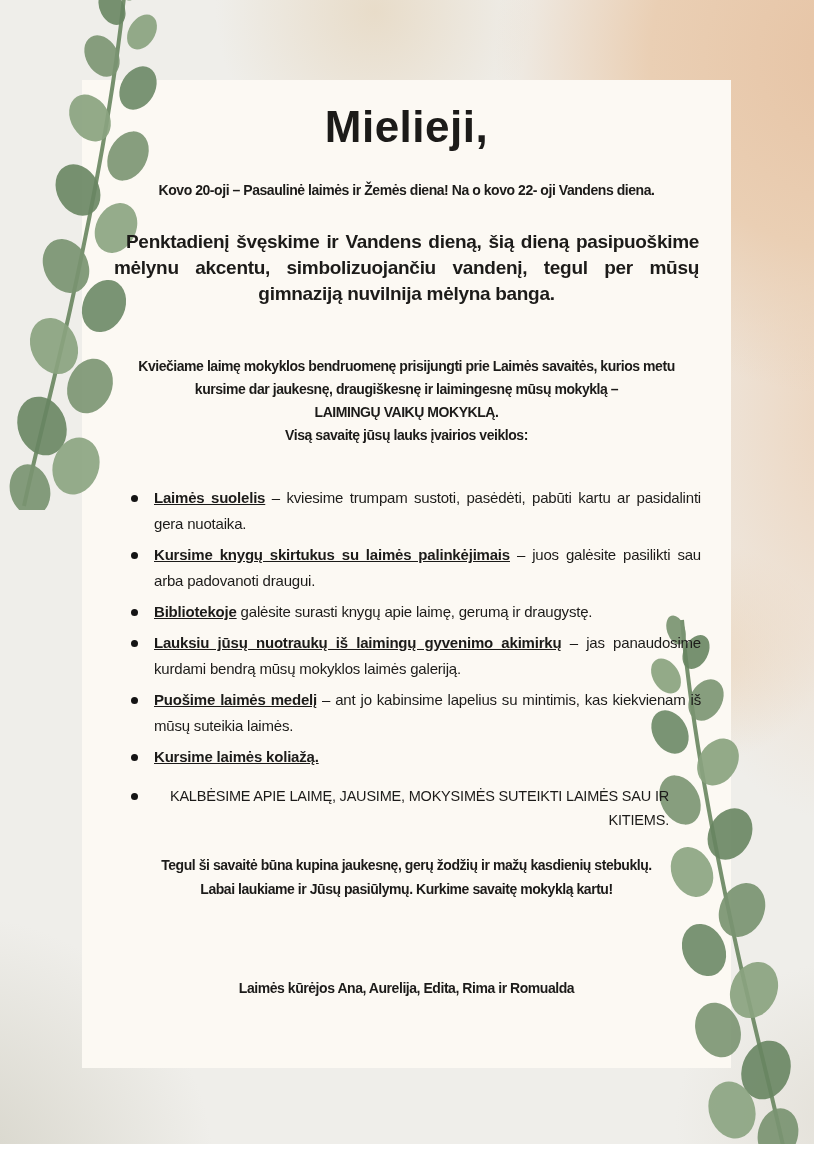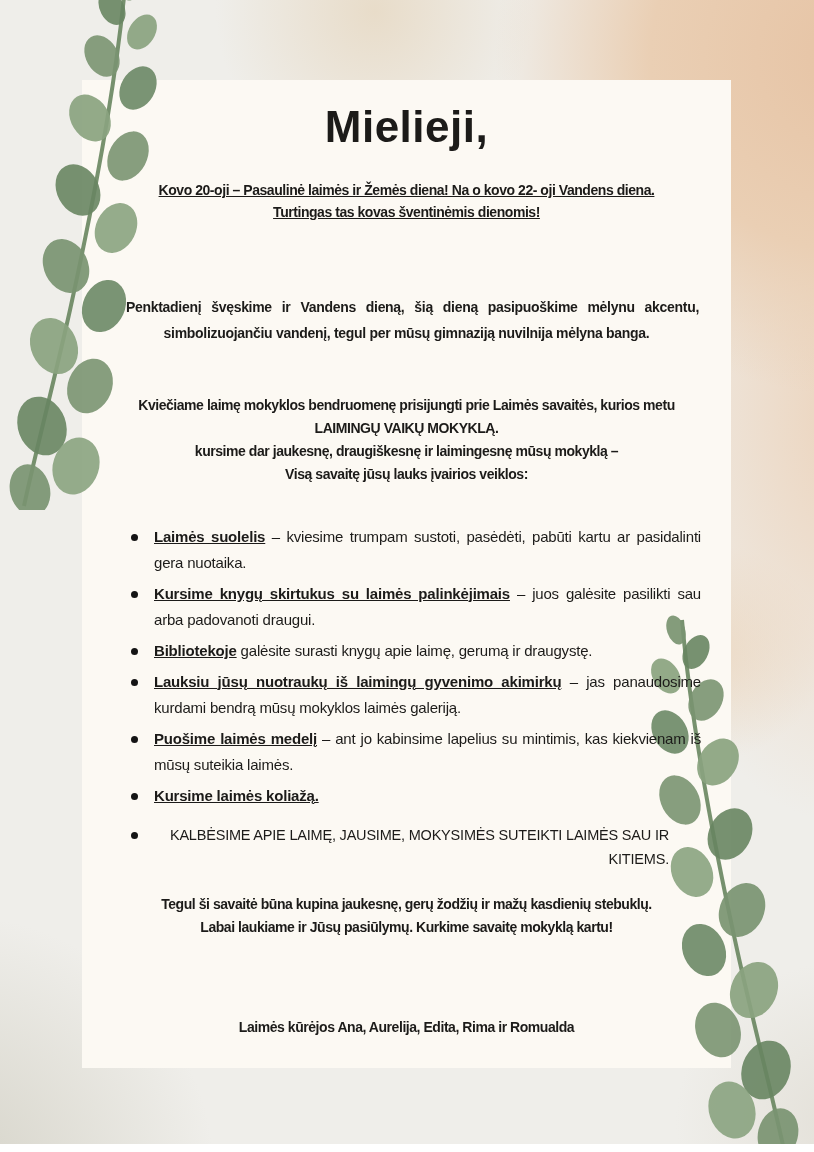--- a/index.html
+++ b/index.html
@@ -28,24 +28,24 @@
   .content{
     position:absolute;left:82px;top:80px;width:649px;height:988px;
     box-sizing:border-box;padding:22px 28px 0;z-index:4;
   }
   .title{
     margin:0 0 26px;text-align:center;
     font-size:44px;font-weight:700;line-height:1.15;letter-spacing:0.5px;
   }
   .line{white-space:nowrap;text-align:center;font-weight:700;
     font-size:14px;line-height:22.5px;letter-spacing:-0.45px;}
-  .intro{margin-bottom:70px;text-decoration:underline;}
+  .intro{margin-bottom:28px;}
   .para-justify{
     margin:0 4px 48px;text-align:justify;text-align-last:center;
-    font-size:14px;font-weight:700;line-height:26px;letter-spacing:-0.3px;
+    font-size:19px;font-weight:700;line-height:26px;letter-spacing:-0.3px;
     text-indent:12px;
   }
   .invitation{margin-bottom:38px;}
   .invitation .line{line-height:23px;}
   .activities{list-style:none;margin:0 2px 0 18px;padding:0;}
   .activities li{
     position:relative;padding-left:26px;margin-bottom:5px;
     text-align:justify;font-size:15px;line-height:26px;letter-spacing:-0.2px;
   }
   .activities li::before{
@@ -119,29 +119,28 @@
       </g>
     </svg>
   </div>
 
   <div class="content">
 
     <h1 class="title">Mielieji,</h1>
 
     <div class="intro">
       <div class="line">Kovo 20-oji – Pasaulinė laimės ir Žemės diena! Na o kovo 22- oji Vandens diena.</div>
-      <div class="line">Turtingas tas kovas šventinėmis dienomis!</div>
     </div>
 
     <p class="para-justify">Penktadienį švęskime ir Vandens dieną, šią dieną pasipuoškime mėlynu akcentu, simbolizuojančiu vandenį, tegul per mūsų gimnaziją nuvilnija mėlyna banga.</p>
 
     <div class="invitation">
       <div class="line">Kviečiame laimę mokyklos bendruomenę prisijungti prie Laimės savaitės, kurios metu</div>
+      <div class="line">kursime dar jaukesnę, draugiškesnę ir laimingesnę mūsų mokyklą –</div>
       <div class="line">LAIMINGŲ VAIKŲ MOKYKLĄ.</div>
-      <div class="line">kursime dar jaukesnę, draugiškesnę ir laimingesnę mūsų mokyklą –</div>
       <div class="line">Visą savaitę jūsų lauks įvairios veiklos:</div>
     </div>
 
     <ul class="activities">
       <li><span class="lead">Laimės suolelis</span><span class="rest"> – kviesime trumpam sustoti, pasėdėti, pabūti kartu ar pasidalinti gera nuotaika.</span></li>
       <li><span class="lead">Kursime knygų skirtukus su laimės palinkėjimais</span><span class="rest"> – juos galėsite pasilikti sau arba padovanoti draugui.</span></li>
       <li><span class="lead">Bibliotekoje</span><span class="rest"> galėsite surasti knygų apie laimę, gerumą ir draugystę.</span></li>
       <li><span class="lead">Lauksiu jūsų nuotraukų iš laimingų gyvenimo akimirkų</span><span class="rest"> – jas panaudosime kurdami bendrą mūsų mokyklos laimės galeriją.</span></li>
       <li><span class="lead">Puošime laimės medelį</span><span class="rest"> – ant jo kabinsime lapelius su mintimis, kas kiekvienam iš mūsų suteikia laimės.</span></li>
       <li><span class="lead">Kursime laimės koliažą.</span><span class="rest"></span></li>

